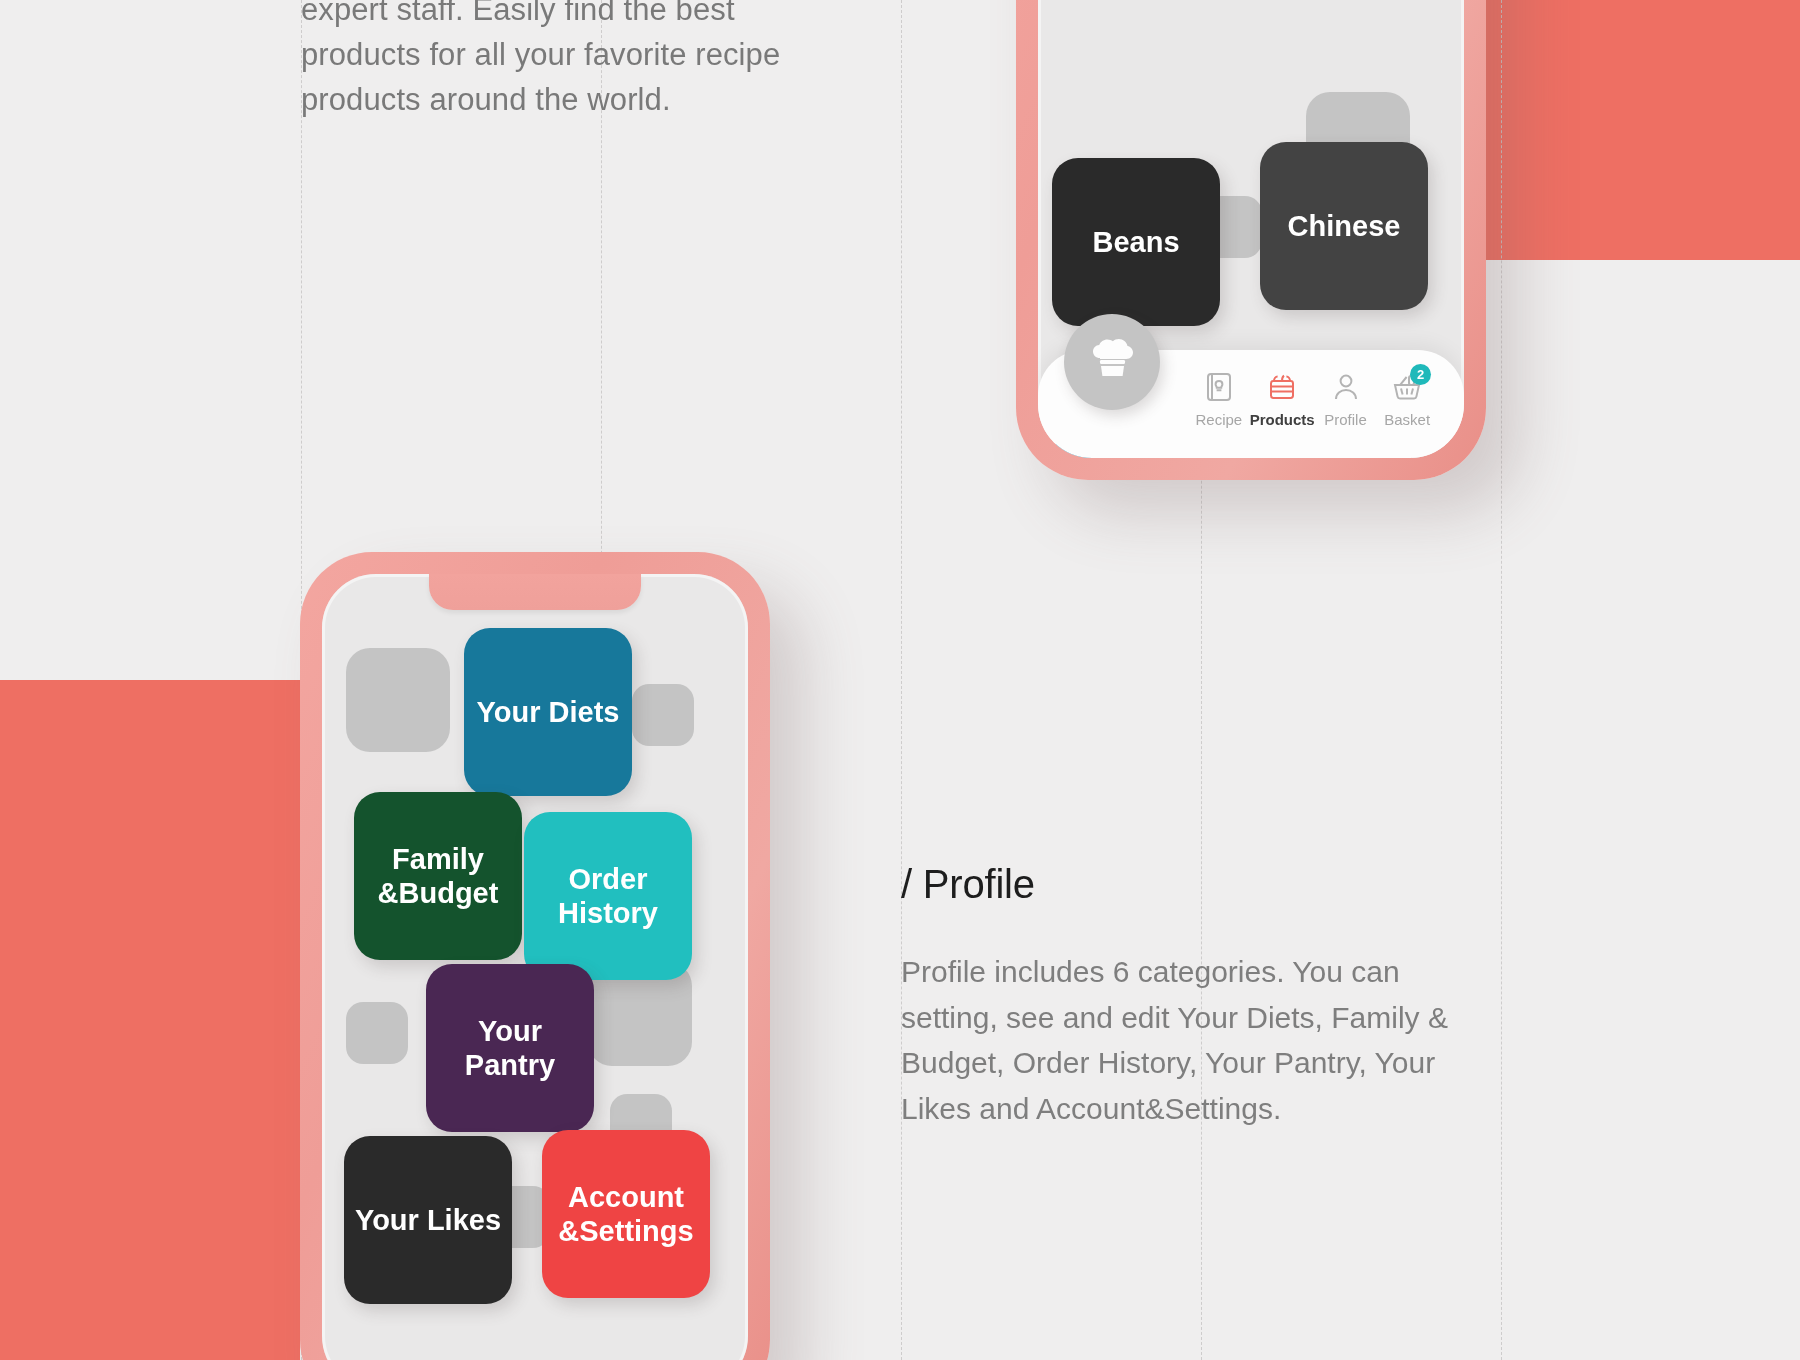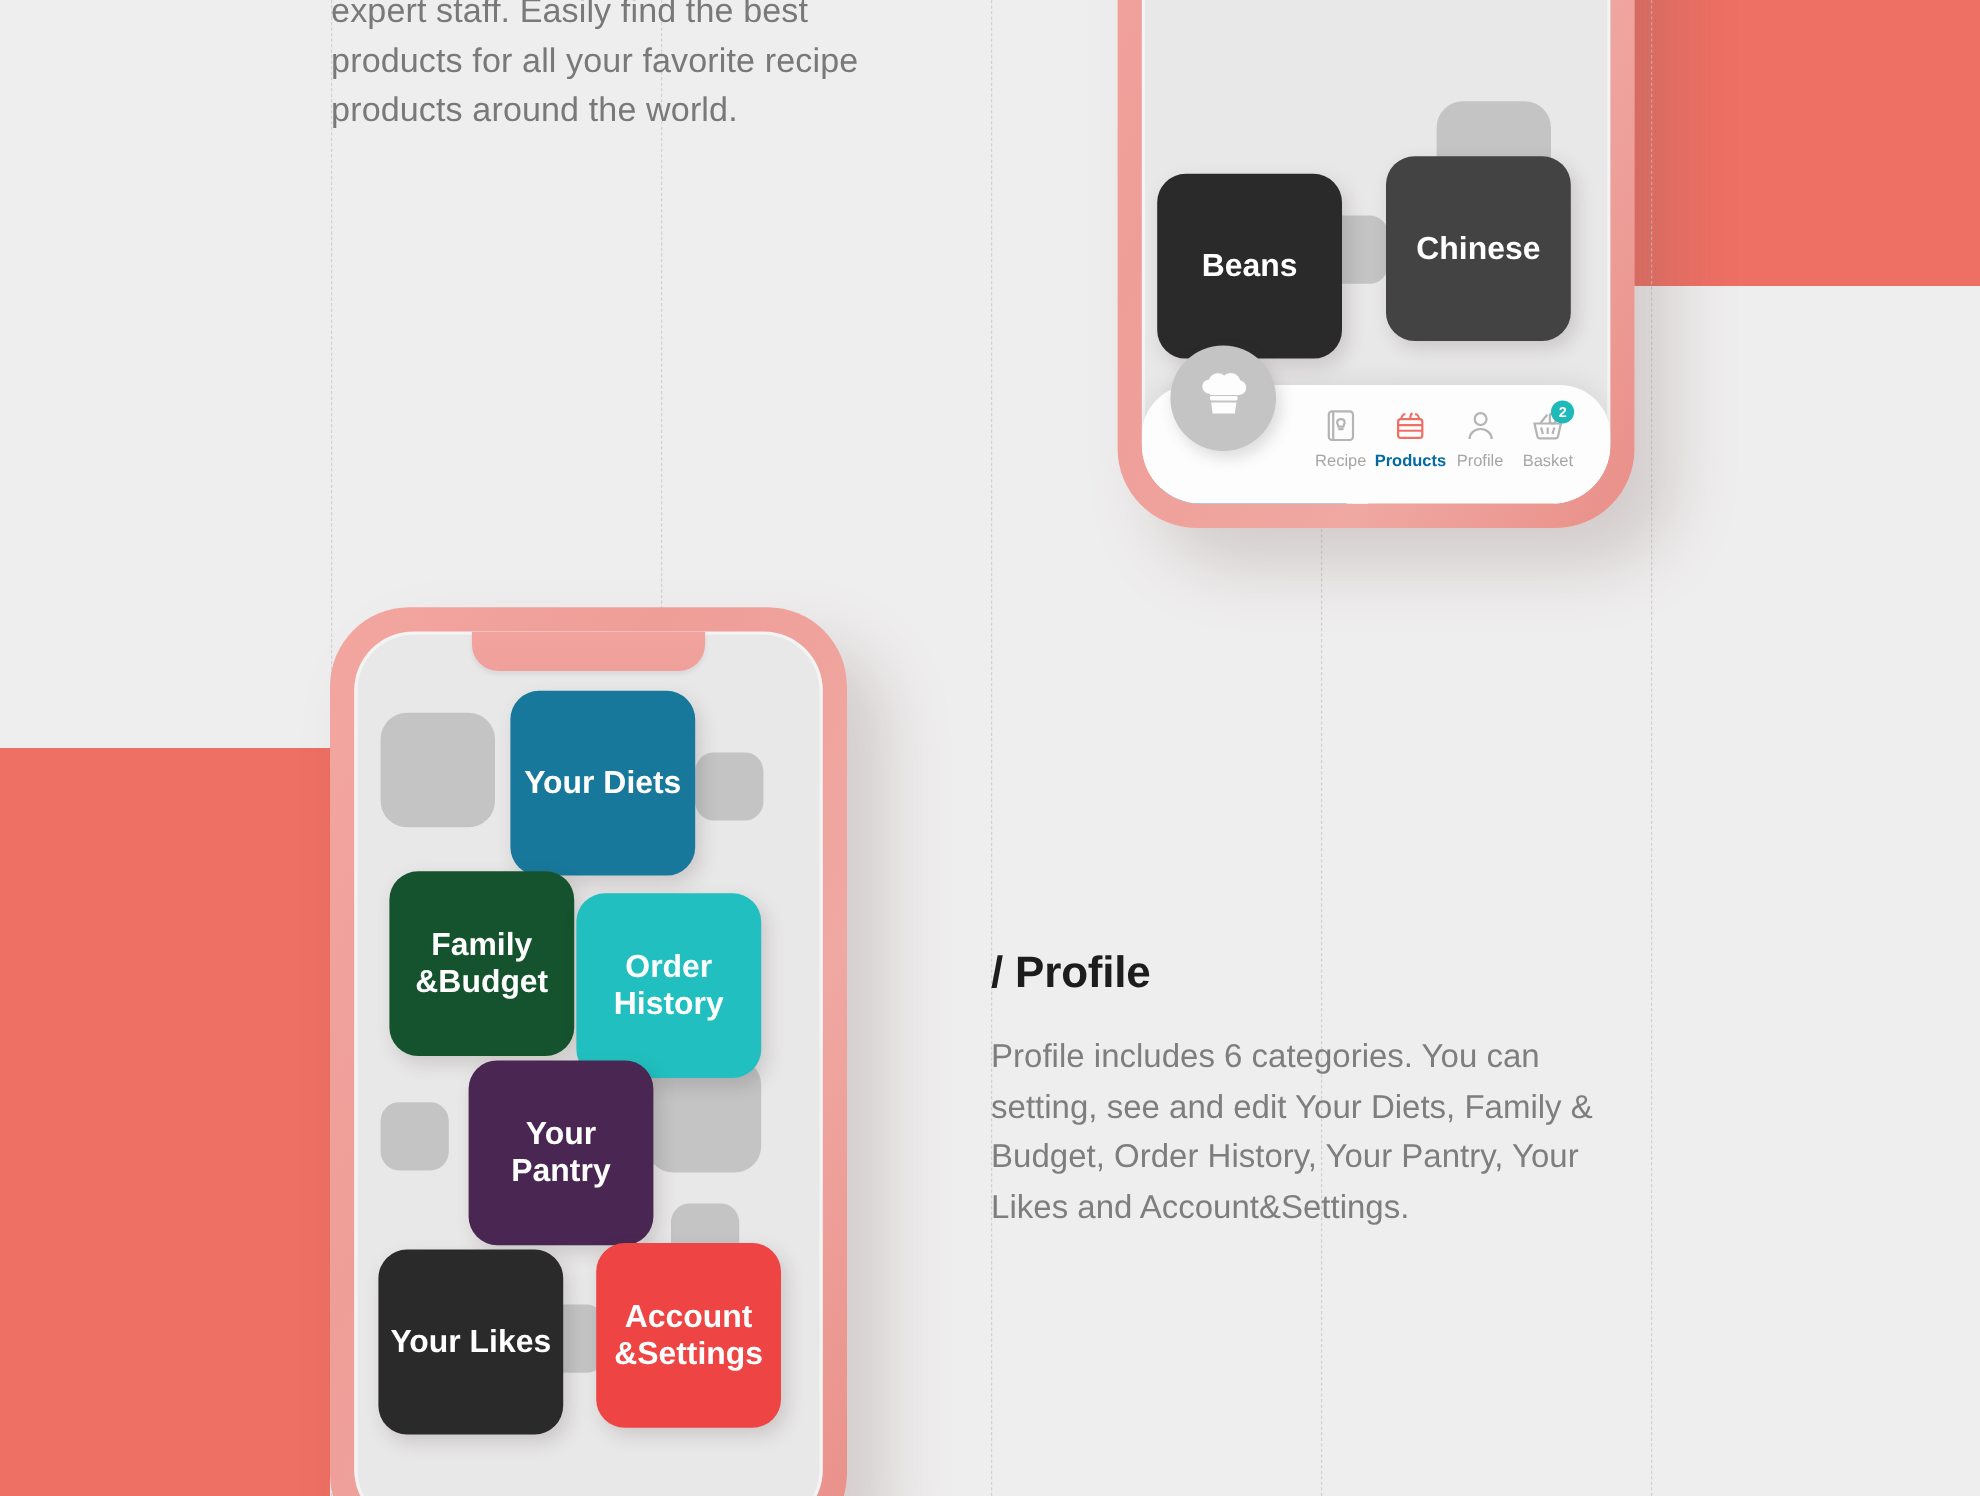--- a/index.html
+++ b/index.html
@@ -36,22 +36,22 @@
   
   #intro-copy {
     position:absolute; left:301px; top:-12px; width:520px;
     font-size:31px; line-height:1.45; color:#797979;
     letter-spacing:.1px;
   }
 
   
   #profile-section { position:absolute; left:901px; top:862px; width:600px; }
   #profile-heading {
-    font-size:40px; font-weight:bold; color:#1d1d1d;
-    letter-spacing:-.2px; margin-bottom:31px;
+    font-size:40px; font-weight:normal; color:#1d1d1d;
+    letter-spacing:-.2px; margin-bottom:42px;
   }
   #profile-body {
     font-size:30px; line-height:1.52; color:#7e7e7e;
   }
 
   
   .phone {
     position:absolute;
     background:linear-gradient(115deg,#f3a6a0 0%,#ef9d97 35%,#f0a8a2 70%,#e98f88 100%);
     border-radius:72px;
@@ -104,21 +104,21 @@
     border-top-left-radius:46px; border-top-right-radius:46px;
     display:flex; align-items:center; justify-content:flex-end;
     padding:0 26px 10px 150px;
     box-shadow:0 -6px 20px rgba(0,0,0,.06);
   }
   .tab {
     width:86px; display:flex; flex-direction:column;
     align-items:center; gap:7px;
   }
   .tab-label { font-size:15px; color:#a6a6a6; }
-  .tab.active .tab-label { color:#0369a1; font-weight:bold; }
+  .tab.active .tab-label { color:#404040; font-weight:bold; }
   .tab-icon { width:34px; height:34px; position:relative; }
   .tab-icon svg { display:block; width:34px; height:34px; }
 
   .badge {
     position:absolute; right:-7px; top:-6px;
     min-width:21px; height:21px; border-radius:11px;
     background:#1fb9ba; color:#fff;
     font-size:13px; font-weight:bold;
     display:flex; align-items:center; justify-content:center;
     padding:0 5px;

